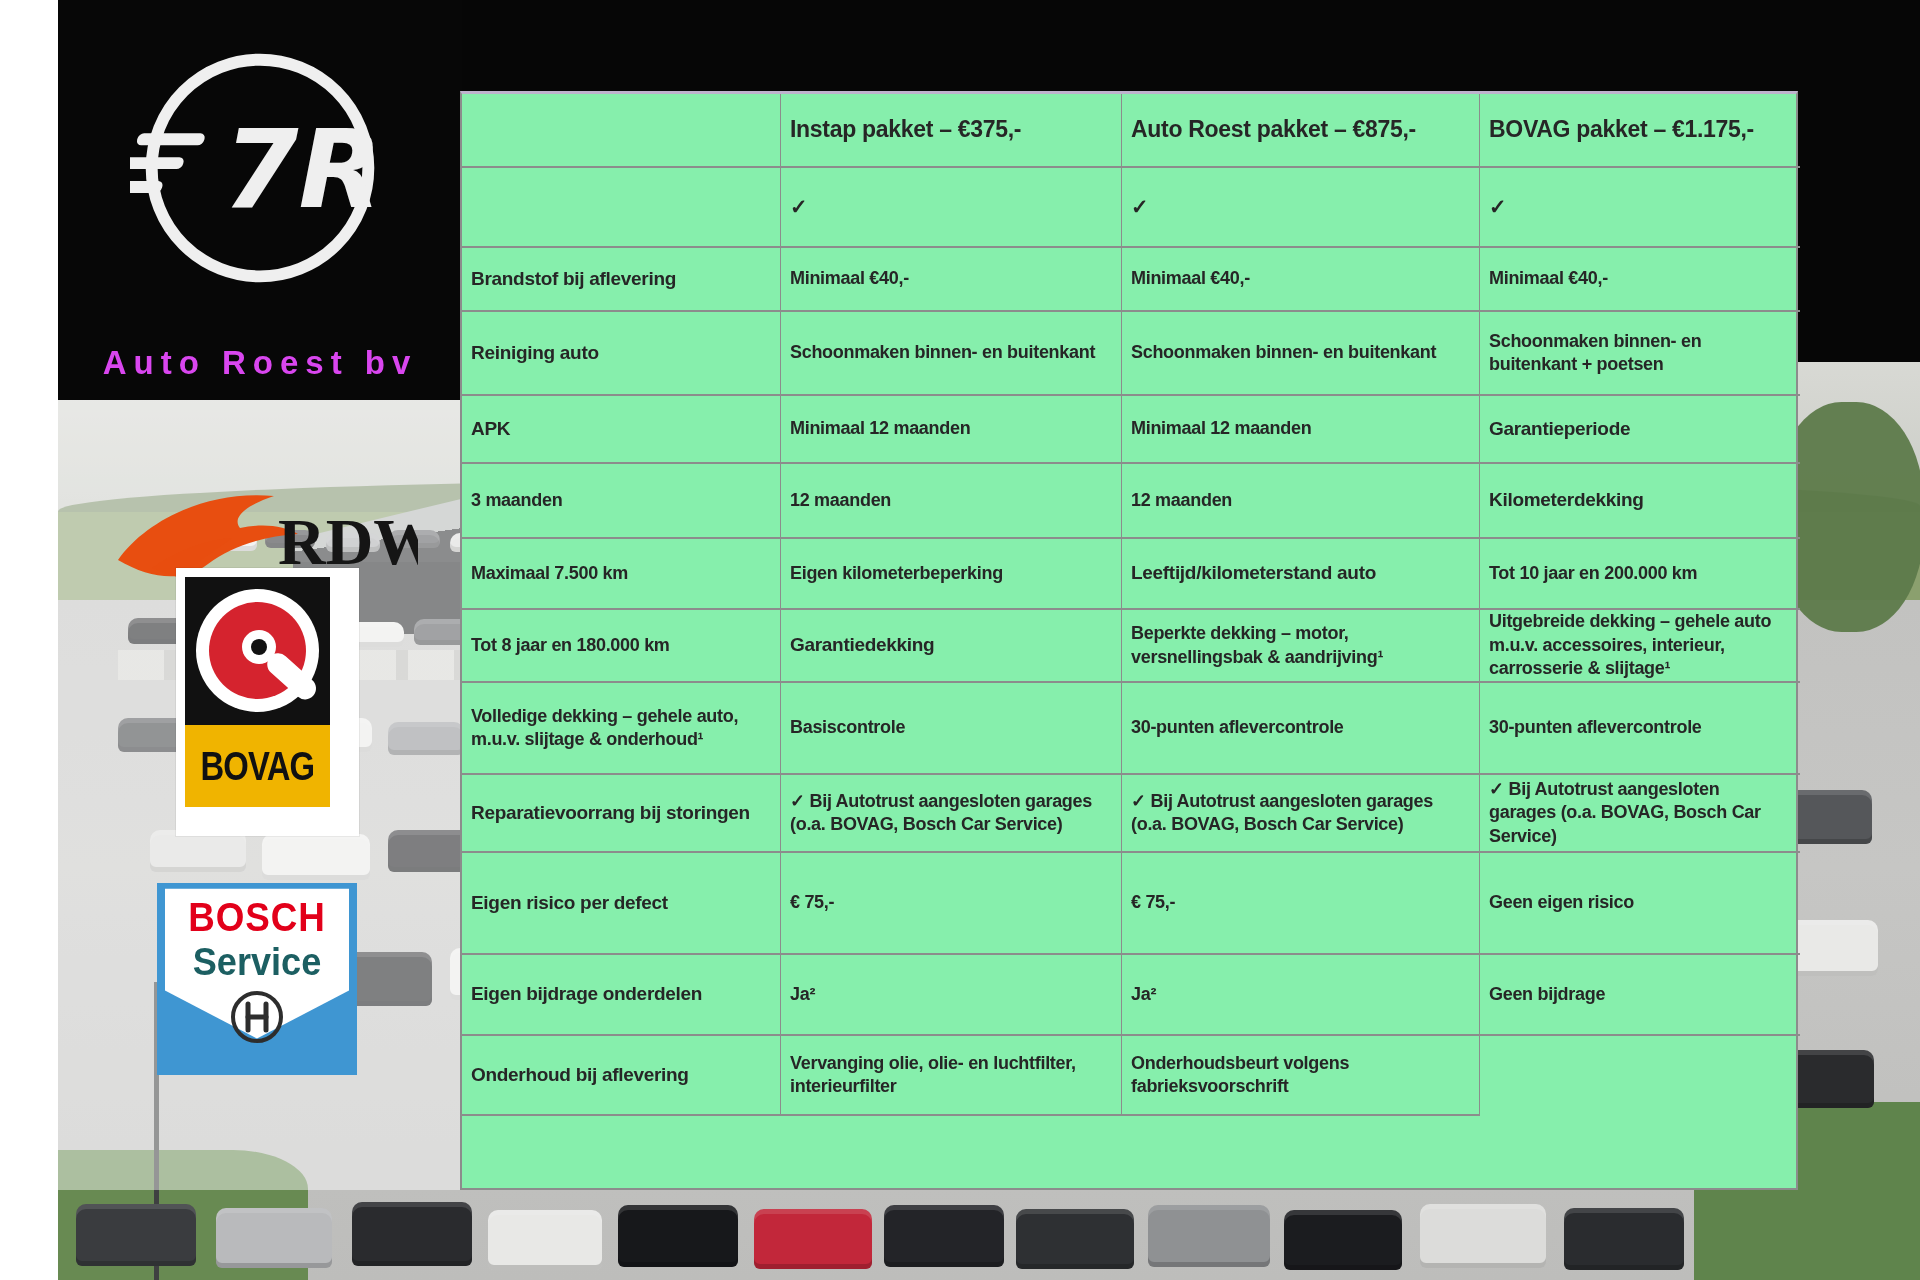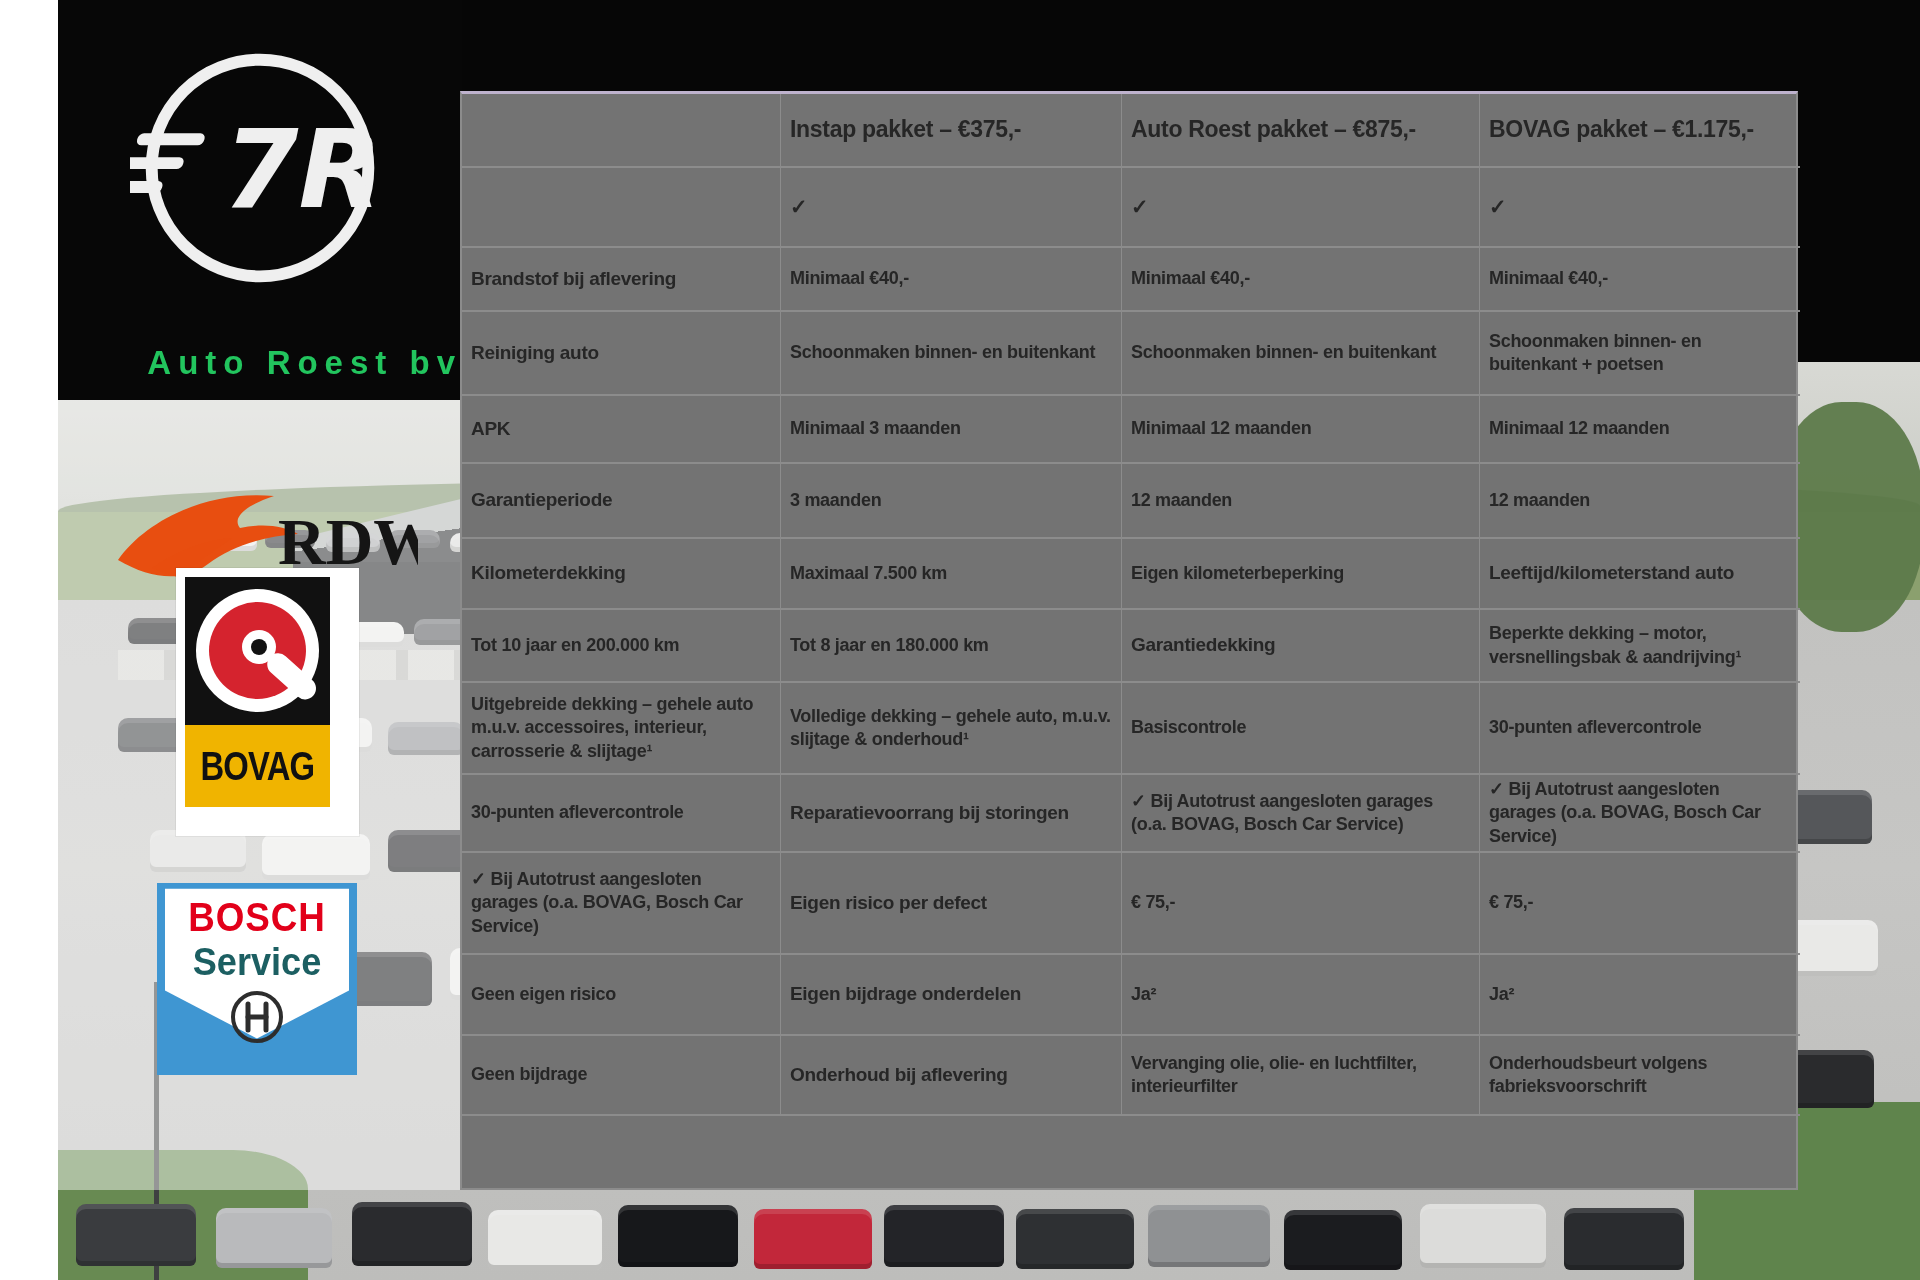--- a/index.html
+++ b/index.html
@@ -6,22 +6,22 @@
   body{
     width:1920px;height:1280px;position:relative;overflow:hidden;
     background:#ffffff;
     font-family:"Liberation Sans", sans-serif;
   }
   
   .black-band{position:absolute;left:58px;top:0;width:1862px;height:362px;background:#060606;z-index:2;}
   .logo-box{position:absolute;left:58px;top:0;width:404px;height:400px;background:#070707;z-index:3;}
   .monogram{position:absolute;left:72px;top:28px;width:260px;height:280px;}
   .brand-name{
-    position:absolute;left:0;bottom:18px;width:100%;text-align:right;
-    color:#22c55e;font-size:33px;font-weight:bold;letter-spacing:7px;white-space:nowrap;
+    position:absolute;left:0;bottom:18px;width:100%;text-align:center;
+    color:#d946ef;font-size:33px;font-weight:bold;letter-spacing:7px;white-space:nowrap;
   }
   
   .photo{position:absolute;left:58px;top:362px;width:1862px;height:918px;z-index:1;overflow:hidden;
     background:linear-gradient(#d8d9d4 0,#cbcdc7 140px,#c2c2c0 240px,#c6c6c4 55%,#bdbdbb 100%);}
   .treeline{position:absolute;left:0;top:118px;width:1862px;height:52px;background:#6f8659;border-radius:40% 30% 0 0/60% 50% 0 0;opacity:.85;}
   .field{position:absolute;left:0;top:150px;width:1862px;height:88px;background:#8ba06e;}
   .bld-roof{position:absolute;left:235px;top:92px;width:645px;height:122px;
     background:linear-gradient(172deg,#b2b6b5 0 46%,#2c2e30 46%);
     clip-path:polygon(0 70%,55% 0,100% 30%,100% 100%,0 100%);}
   .bld-body{position:absolute;left:235px;top:200px;width:645px;height:72px;background:#232527;}
@@ -46,21 +46,21 @@
   .bovag-word{font-size:40px;font-weight:bold;color:#111;letter-spacing:-1px;transform:scaleX(.82);font-family:"Liberation Sans",sans-serif;}
   .bosch{position:absolute;left:157px;top:883px;width:200px;height:192px;background:#3f96d2;z-index:4;}
   .bosch-shield{position:absolute;left:0;top:0;width:200px;height:192px;background:#ffffff;
     clip-path:polygon(4% 3%,96% 3%,96% 56%,50% 81%,4% 56%);}
   .bosch-word1{position:absolute;left:0;top:12px;width:100%;text-align:center;color:#e2001a;font-weight:bold;font-size:40px;letter-spacing:1px;transform:scaleX(.92);}
   .bosch-word2{position:absolute;left:0;top:58px;width:100%;text-align:center;color:#1c5f62;font-weight:bold;font-size:38px;transform:scaleX(.95);}
   .bosch-sym{position:absolute;left:70px;top:104px;width:60px;height:60px;}
   
   .pkg-table{
     position:absolute;left:460px;top:91px;width:1338px;height:1099px;z-index:5;
-    background:#737373;display:grid;grid-template-columns:319px 341px 358px 320px;
+    background:#86efac;display:grid;grid-template-columns:319px 341px 358px 320px;
     border:2px solid #8c8c8c;border-top:3px solid #beb2cd;box-sizing:border-box;
     color:#262626;
   }
   .pkg-table>div{
     border-right:1.5px solid #8c8c8c;border-bottom:2px solid #8c8c8c;
     display:flex;align-items:center;box-sizing:border-box;
     padding:6px 10px 6px 9px;letter-spacing:-0.3px;line-height:1.3;
   }
   .pkg-table>div:nth-child(4n){border-right:none;}
   .th{font-size:23px;font-weight:bold;}
@@ -193,21 +193,20 @@
     <div class="cell checkcell">✓</div>
     <div class="rowlabel">Brandstof bij aflevering</div>
     <div class="cell">Minimaal €40,-</div>
     <div class="cell">Minimaal €40,-</div>
     <div class="cell">Minimaal €40,-</div>
     <div class="rowlabel">Reiniging auto</div>
     <div class="cell">Schoonmaken binnen- en buitenkant</div>
     <div class="cell">Schoonmaken binnen- en buitenkant</div>
     <div class="cell">Schoonmaken binnen- en buitenkant + poetsen</div>
     <div class="rowlabel">APK</div>
-    <div class="cell">Minimaal 3 maanden</div>
     <div class="cell">Minimaal 12 maanden</div>
     <div class="cell">Minimaal 12 maanden</div>
     <div class="rowlabel">Garantieperiode</div>
     <div class="cell">3 maanden</div>
     <div class="cell">12 maanden</div>
     <div class="cell">12 maanden</div>
     <div class="rowlabel">Kilometerdekking</div>
     <div class="cell">Maximaal 7.500 km</div>
     <div class="cell">Eigen kilometerbeperking</div>
     <div class="rowlabel">Leeftijd/kilometerstand auto</div>

